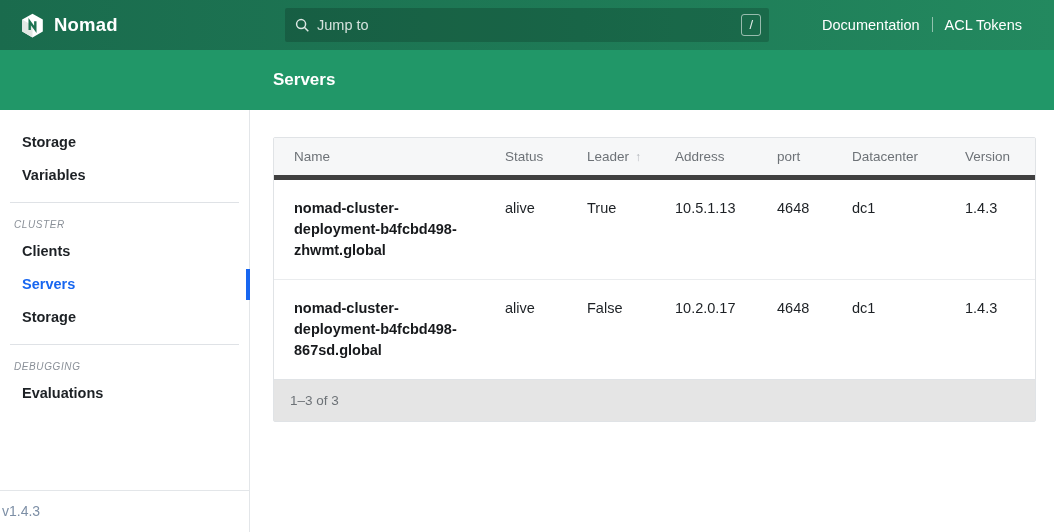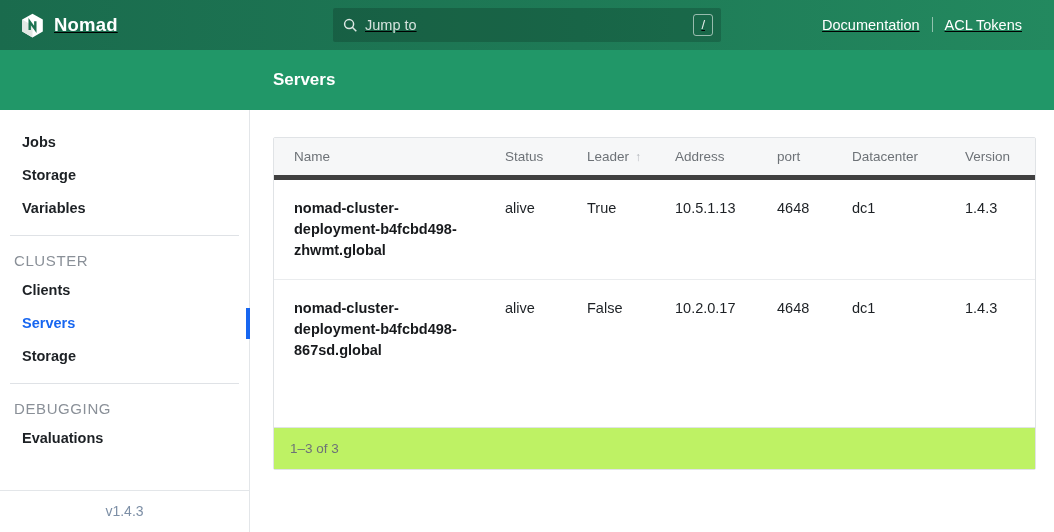--- a/index.html
+++ b/index.html
@@ -1,25 +1,25 @@
 <!DOCTYPE html>
 <html><head>
 <meta charset="utf-8">
 <style>
   * { box-sizing: border-box; margin: 0; padding: 0; }
   html, body { width: 1054px; height: 532px; overflow: hidden; background: #ffffff;
     font-family: "Liberation Sans", sans-serif; }
 
   
   .navbar { height: 50px; display: flex; align-items: center; padding: 0 20px;
-    background: linear-gradient(90deg, #1a6b4d 0%, #1e7a56 55%, #23895f 100%); text-decoration: underline; }
+    background: linear-gradient(90deg, #1a6b4d 0%, #1e7a56 55%, #23895f 100%); }
   .nav-left { flex: 1; display: flex; align-items: center; }
   .brand { display: flex; align-items: center; gap: 9px; cursor: pointer; }
   .brand-name { color: #ffffff; font-size: 18.5px; font-weight: 700; letter-spacing: .2px; }
-  .nav-center { width: 388px; }
+  .nav-center { width: 484px; }
   .search-box { height: 34px; background: rgba(0,0,0,.17); border-radius: 2px;
     display: flex; align-items: center; padding: 0 8px 0 10px; }
   .search-box input { flex: 1; margin-left: 7px; border: none; outline: none;
     background: transparent; color: #ffffff; font-size: 14.5px;
     font-family: "Liberation Sans", sans-serif; }
   .search-box input::placeholder { color: rgba(255,255,255,.82); opacity: 1; }
   .kbd { border: 1px solid rgba(255,255,255,.55); border-radius: 3px; color: rgba(255,255,255,.9);
     font-size: 13px; line-height: 20px; padding: 0 7px; }
   .nav-right { flex: 1; display: flex; justify-content: flex-end; }
   .nav-link { color: #ffffff; font-size: 14.5px; padding: 0 12px; cursor: pointer; }
@@ -33,42 +33,42 @@
   .content { display: flex; height: 422px; }
 
   .sidebar { width: 250px; flex: 0 0 250px; position: relative;
     border-right: 1px solid #e3e6e9; padding-top: 16px; }
   .side-item { position: relative; padding: 8px 10px 8px 22px; font-size: 14.5px;
     font-weight: 700; color: #1d2125; cursor: pointer; line-height: 17px; }
   .side-item.active { color: #1766f0; }
   .side-item.active .active-bar { position: absolute; right: -1px; top: 1px; bottom: 1px;
     width: 4px; background: #1766f0; }
   .side-divider { border-top: 1px solid #dfe2e6; margin: 10px 10px; }
-  .side-label { padding: 6px 10px 5px 14px; font-size: 15px; letter-spacing: .6px;
-    color: #8a9098; }
+  .side-label { padding: 6px 10px 5px 14px; font-size: 10px; letter-spacing: .6px;
+    color: #8a9098; font-style: italic; }
   .side-version { position: absolute; bottom: 0; left: 0; right: 0;
-    border-top: 1px solid #e3e6e9; text-align: center; padding: 12px 8px 13px;
+    border-top: 1px solid #e3e6e9; padding: 12px 2px 13px;
     color: #7d8fa6; font-size: 14px; }
 
   .main { flex: 1; padding: 27px 18px 0 23px; }
   .table-container { border: 1px solid #e0e3e6; border-radius: 2px; background: #ffffff; }
   table { width: 100%; border-collapse: collapse; table-layout: fixed; }
   col.c-name { width: 211px; } col.c-status { width: 82px; } col.c-leader { width: 88px; }
   col.c-address { width: 102px; } col.c-port { width: 75px; } col.c-dc { width: 113px; }
   thead th { background: #f6f7f8; border-bottom: 5px solid #404040; text-align: left;
     font-weight: 400; color: #6d7277; font-size: 13.5px; padding: 11px 6px 11px 20px;
     cursor: pointer; }
   .sort-arrow { color: #b3b6bb; font-size: 12px; margin-left: 6px; }
   tbody td { vertical-align: top; padding: 18px 6px 18px 20px; font-size: 14.5px;
     line-height: 21px; color: #1d2125; }
   tbody tr { cursor: pointer; }
   tbody tr + tr td { border-top: 1px solid #eaecee; }
   td.name { font-weight: 700; color: #17191c; overflow-wrap: break-word; }
-  .table-footer { background: #bef264; border-top: 1px solid #e0e3e6;
-    padding: 13px 16px; color: #6d7277; font-size: 13.5px; margin-top: 48px; }
+  .table-footer { background: #e5e5e5; border-top: 1px solid #e0e3e6;
+    padding: 13px 16px; color: #6d7277; font-size: 13.5px; }
 </style>
 </head>
 <body>
 
 <header class="navbar">
   <div class="nav-left">
     <div class="brand">
       <span style="display:flex;">
         <svg width="25" height="25" viewBox="0 0 24 24">
           <polygon points="12,0.6 21.9,6.3 21.9,17.7 12,23.4 2.1,17.7 2.1,6.3" fill="#ffffff"></polygon>
@@ -98,21 +98,20 @@
   </div>
 </header>
 
 <div class="subheader">
   <h1 class="page-title">Servers</h1>
 </div>
 
 <div class="content">
 
   <nav class="sidebar">
-    <div class="side-item">Jobs</div>
     <div class="side-item">Storage</div>
     <div class="side-item">Variables</div>
 
     <div class="side-divider"></div>
     <div class="side-label">CLUSTER</div>
 
     <div class="side-item">Clients</div>
     <div class="side-item active">
       <span>Servers</span>
       <span class="active-bar"></span>

